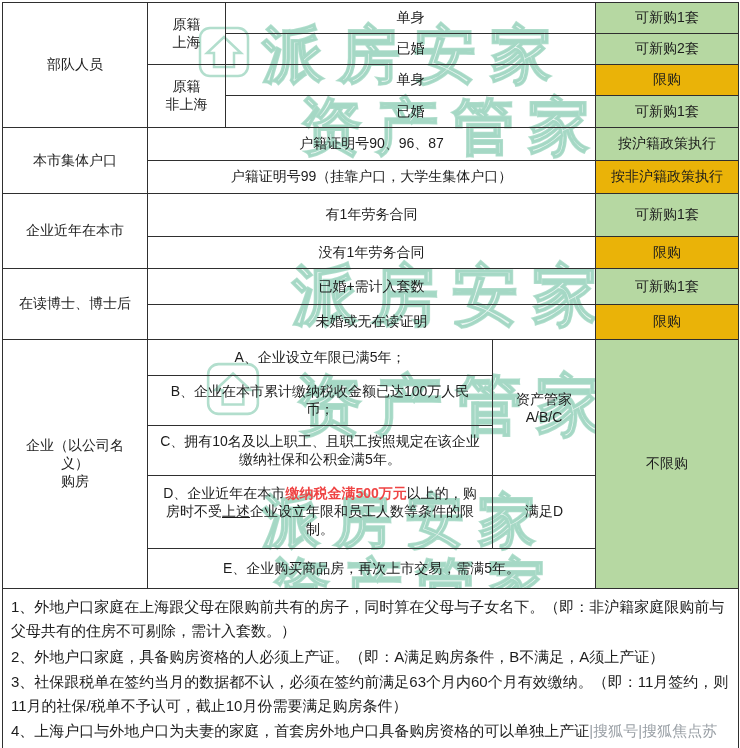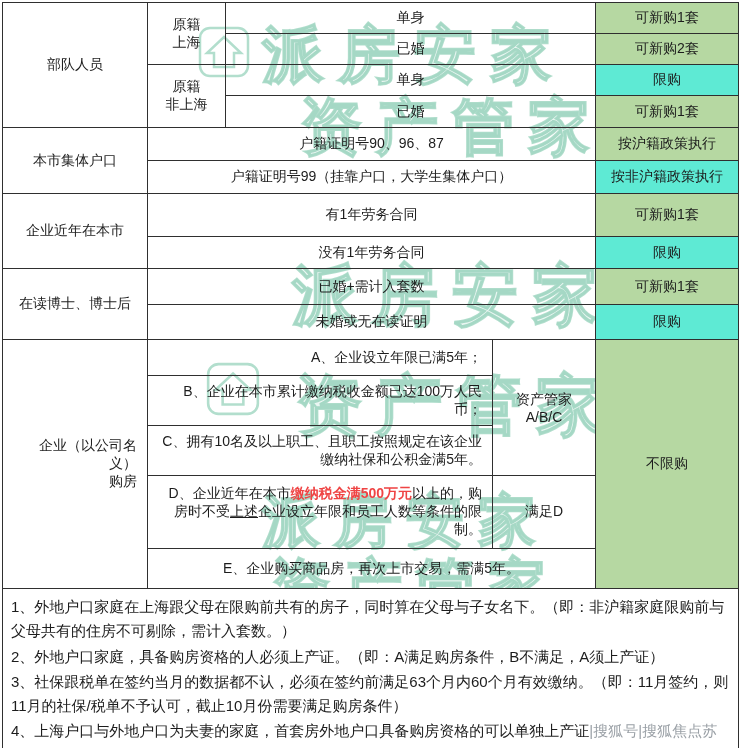--- a/index.html
+++ b/index.html
@@ -10,23 +10,23 @@
   .wm-layer { position:absolute; inset:0; z-index:0; pointer-events:none; }
   .wm-line { position:absolute; font-size:62px; font-weight:bold; letter-spacing:14px;
              color:rgba(52,168,124,0.10); -webkit-text-stroke:1.6px rgba(52,168,124,0.38);
              white-space:nowrap; line-height:1; }
   .wm-house { position:absolute; }
 
   
   table { position:relative; z-index:1; border-collapse:collapse; width:736px; margin:2px; table-layout:fixed; }
   td { border:1px solid #2f2f2f; font-size:14px; color:#1c1c1c; padding:2px 6px;
        text-align:center; vertical-align:middle; background:transparent; word-break:break-all; }
-  td.left { text-align:right; padding:3px 10px; }
+  td.left { text-align:center; padding:3px 10px; }
   td.green { background:#b6d8a2; }
-  td.yellow { background:#5eead4; }
+  td.yellow { background:#eab308; }
   td.pre { white-space:pre-line; }
   td.notes { text-align:left; font-size:15px; line-height:1.62; padding:6px 8px 4px 8px; vertical-align:top; background:#ffffff; }
   .note { margin:0 0 1px 0; }
   .hl-green { color:#ef4444; font-weight:bold; }
   .ul { text-decoration:underline; }
   .sohu { color:#9aa0a6; }
 </style>
 </head>
 <body>
 

